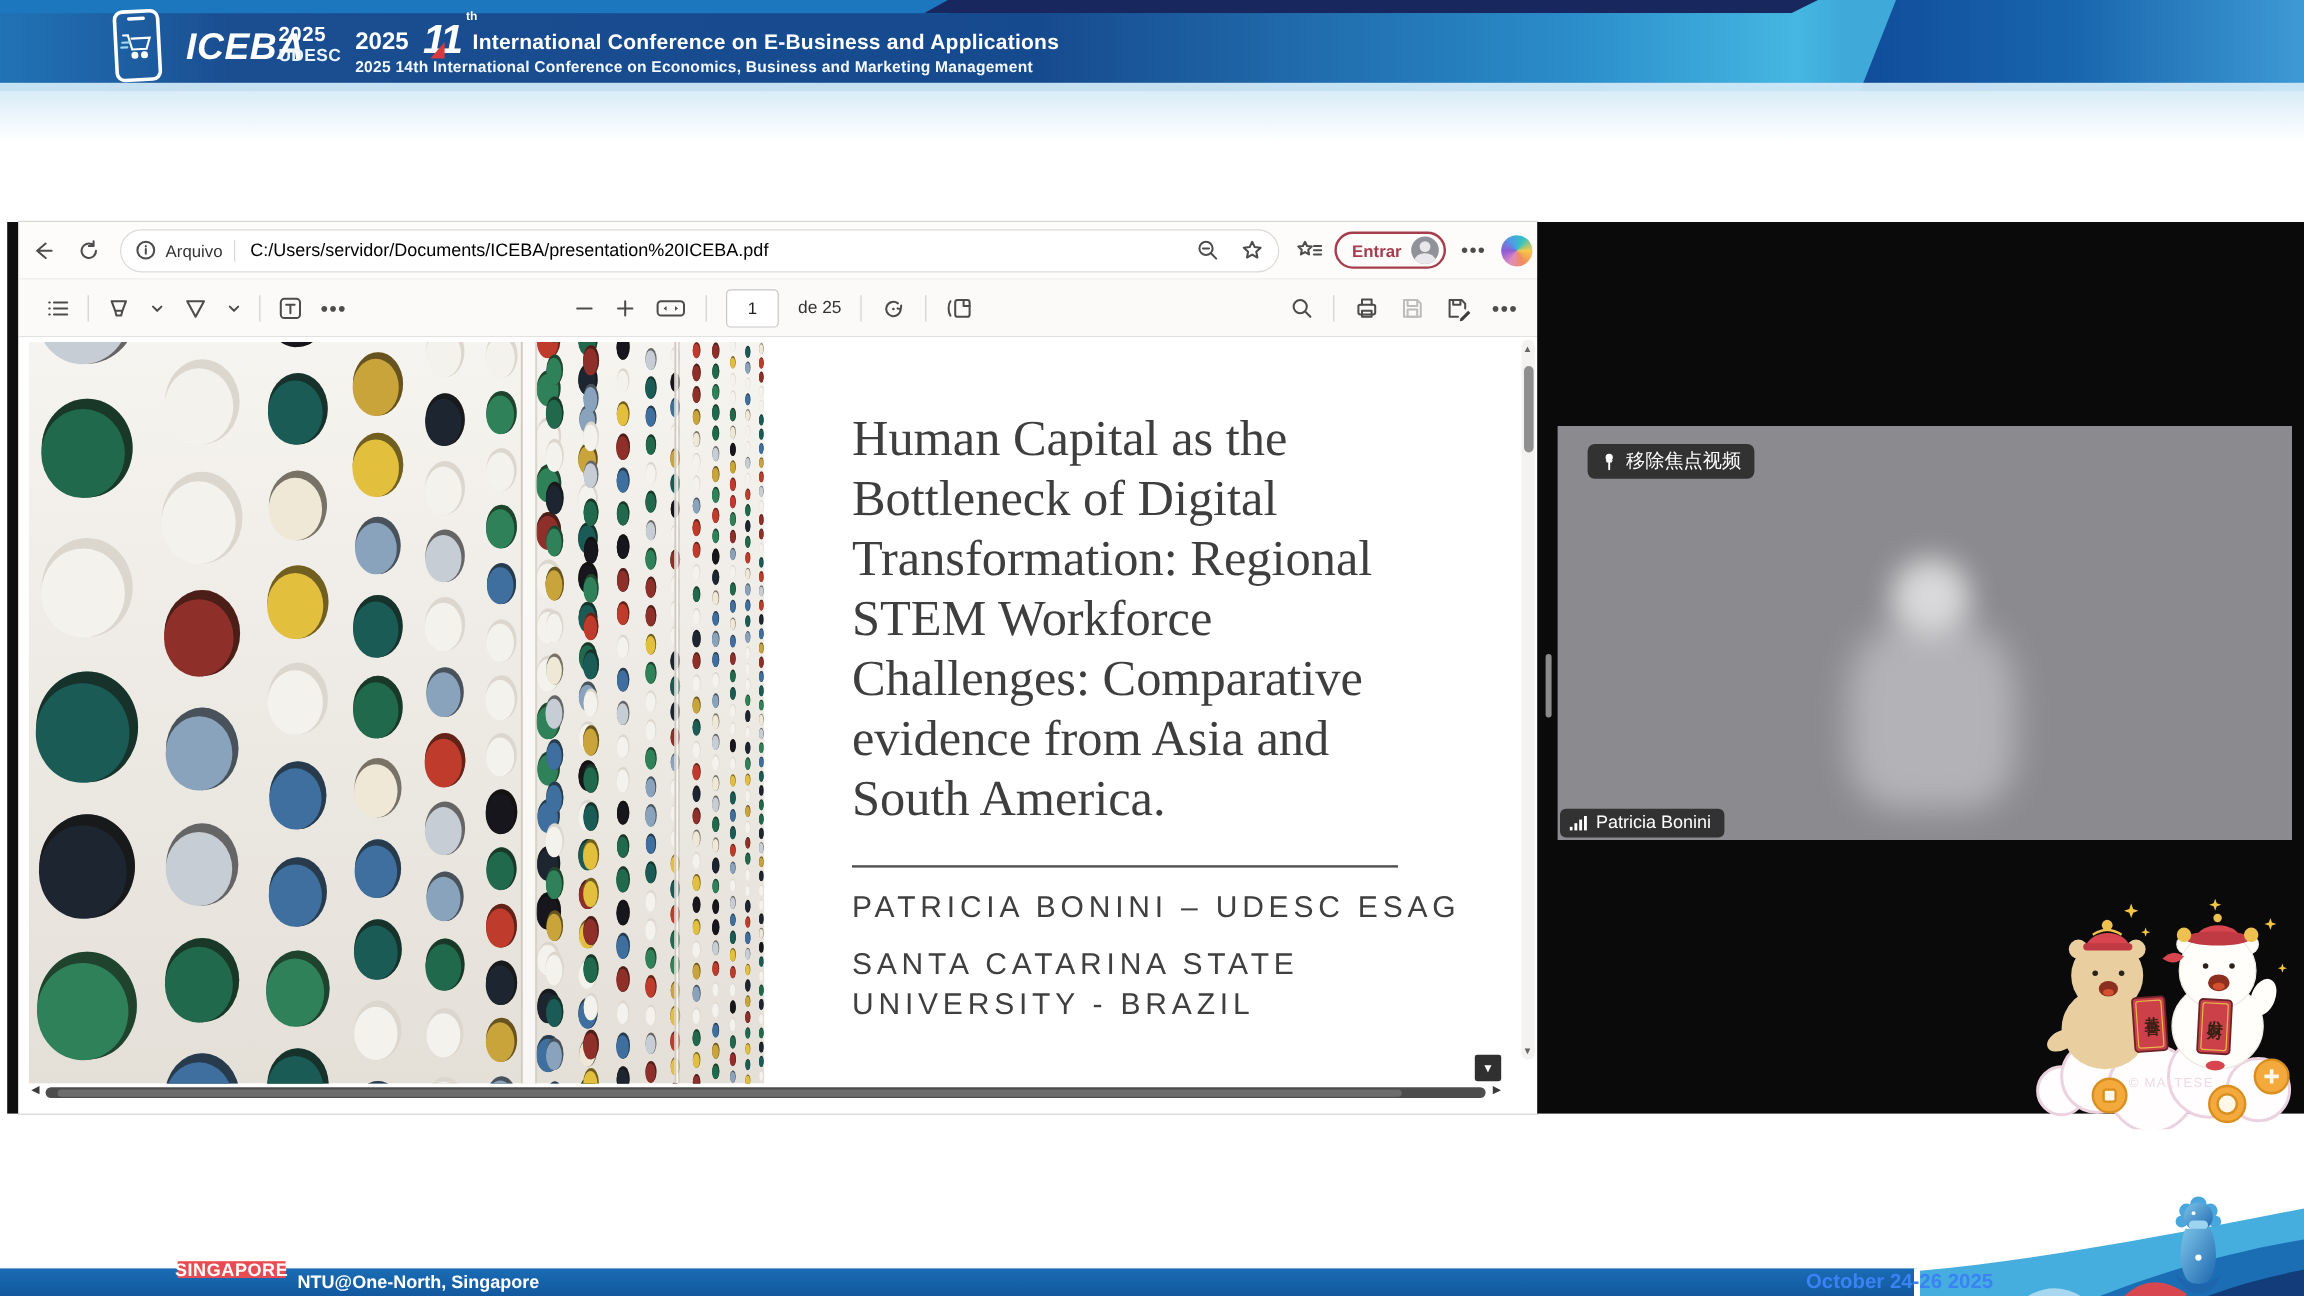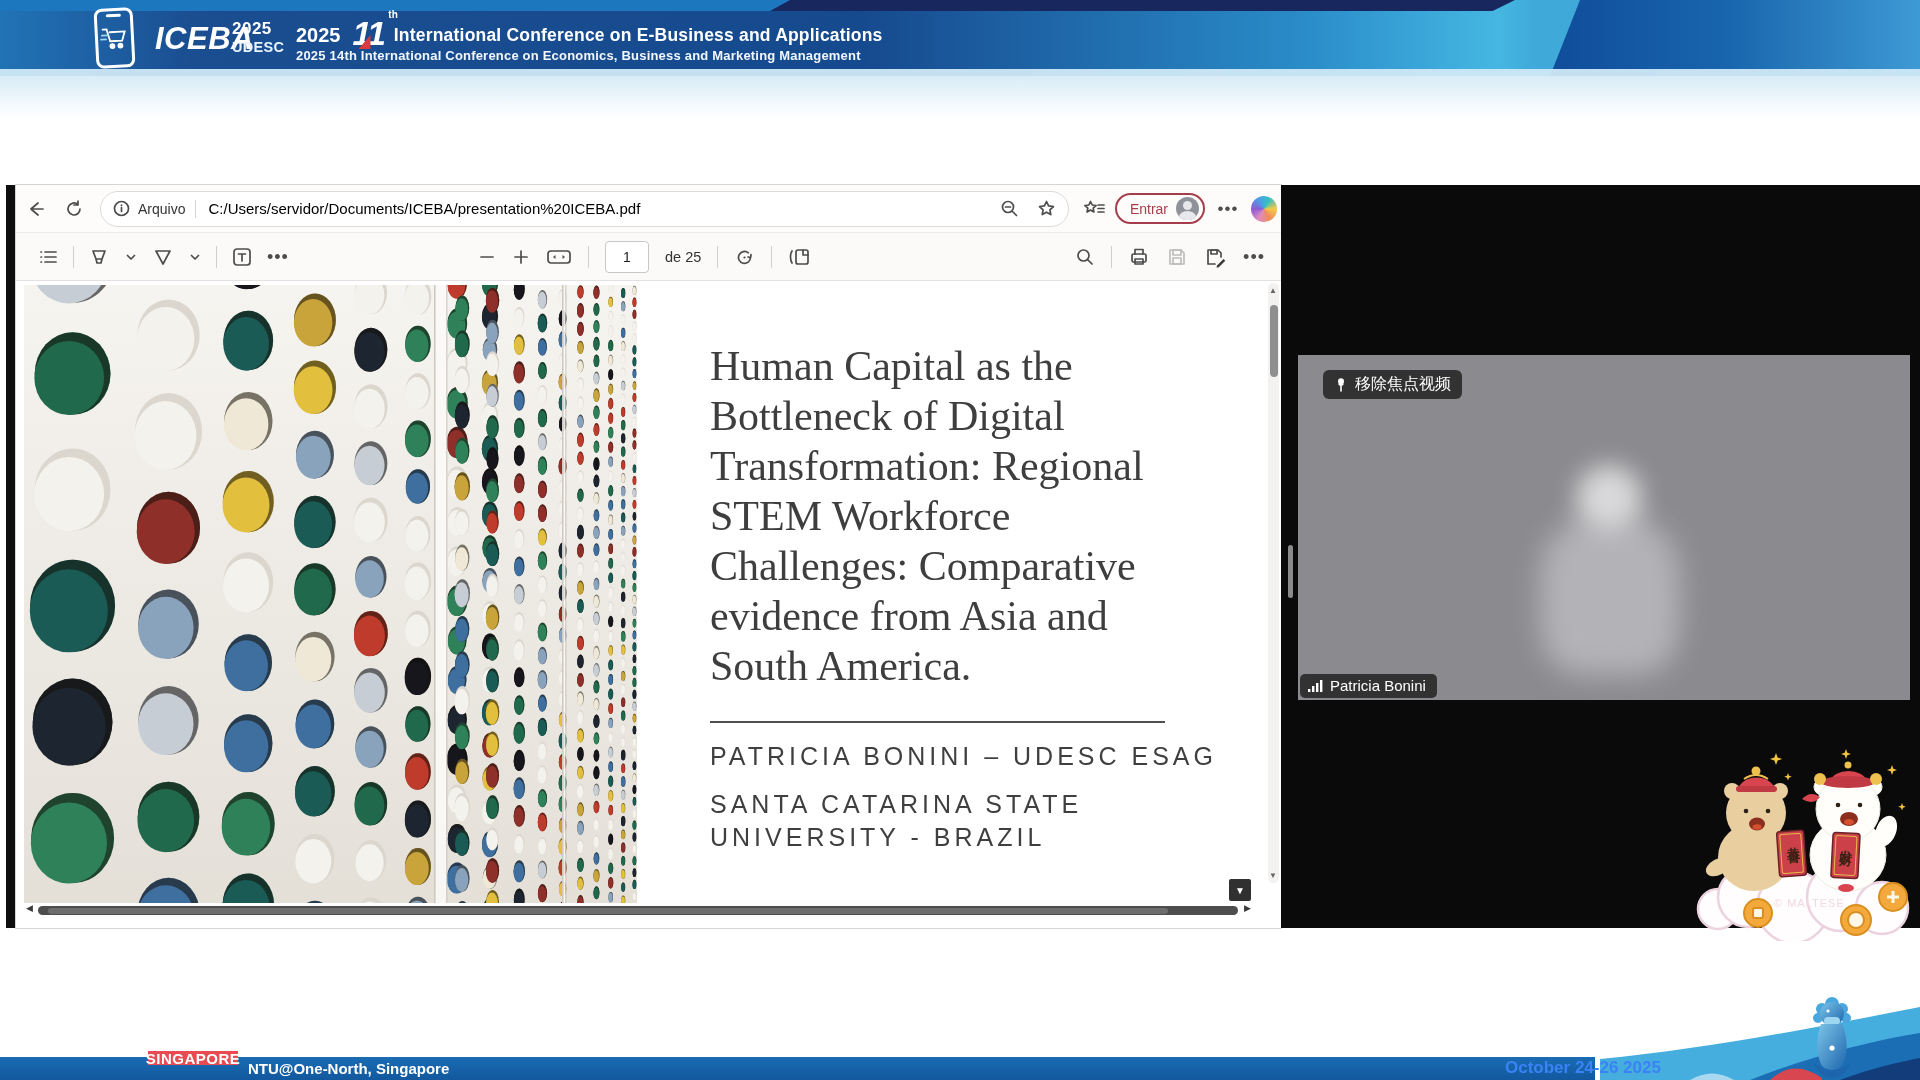--- a/index.html
+++ b/index.html
@@ -43,21 +43,21 @@
   .toolbar1 { position:relative; height:48px; background:#fdfcfb; border-bottom:1px solid #eceae8; display:flex; align-items:center; padding:0 4px; }
   .tbtn { display:flex; align-items:center; justify-content:center; width:32px; height:32px; border-radius:6px; flex:none; }
   .icon-stroke { stroke:#4c4c4c; fill:none; stroke-width:1.7; stroke-linecap:round; stroke-linejoin:round; }
   .url-pill { display:flex; align-items:center; height:36px; width:1005px; margin-left:10px; padding:0 12px;
     border:1px solid #dcdad8; border-radius:18px; background:#fff; }
   .url-pill .lbl { font-size:14px; color:#333; margin:0 10px 0 8px; }
   .url-pill .sep { width:1px; height:18px; background:#d9d7d5; }
   .url-pill .url { font-size:15px; color:#000000; margin-left:12px; flex:1; white-space:nowrap; overflow:hidden; }
   .after-pill { display:flex; align-items:center; margin-left:14px; gap:10px; }
   .entrar { display:flex; align-items:center; gap:8px; height:31px; padding:0 4px 0 13px;
-    border:2px solid #a63d4c; border-radius:17px; color:#a63d4c; font-size:14px; font-weight:normal; }
+    border:2px solid #a63d4c; border-radius:17px; color:#a63d4c; font-size:14px; font-weight:bold; }
   .avatar { width:23px; height:23px; border-radius:50%; background:#90929a; position:relative; overflow:hidden; }
   .avatar::before { content:""; position:absolute; left:7px; top:4px; width:9px; height:9px; border-radius:50%; background:#e8e8ec; }
   .avatar::after { content:""; position:absolute; left:3px; top:14px; width:17px; height:12px; border-radius:50%; background:#e8e8ec; }
   .copilot { width:26px; height:26px; border-radius:50%;
     background:conic-gradient(from 210deg,#e08bbf,#8e5bd4,#4e9de6,#35c2c0,#f7c948,#ef8d5d,#e08bbf); }
 
   .toolbar2 { position:relative; height:48px; background:#fbfaf9; border-bottom:1px solid #e3e1df; }
   .tgroup { position:absolute; top:0; height:48px; display:flex; align-items:center; gap:14px; }
   .vsep { width:1px; height:22px; background:#d2d0ce; }
   .pagebox { width:44px; height:32px; border:1px solid #c9c7c5; border-radius:4px; background:#fff;

